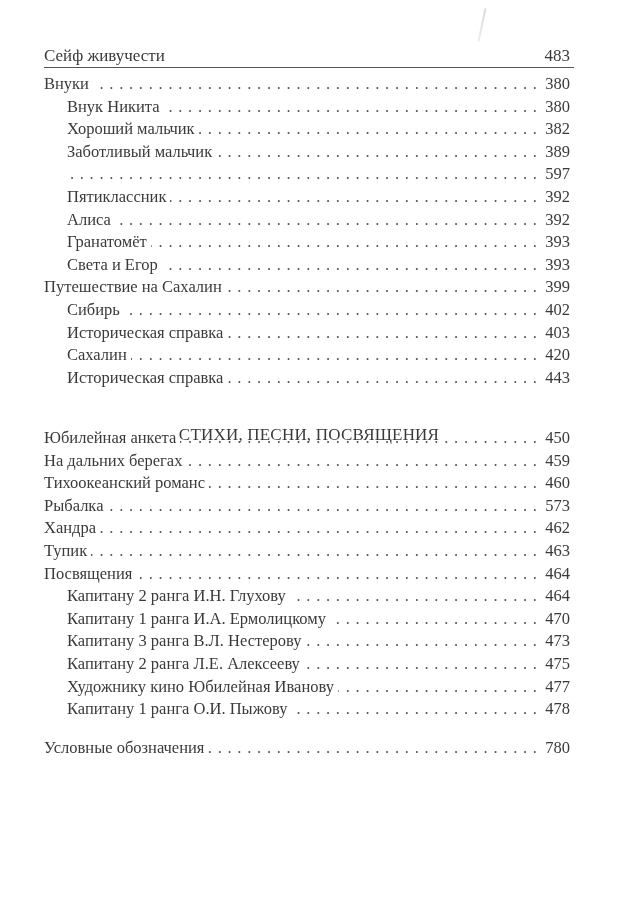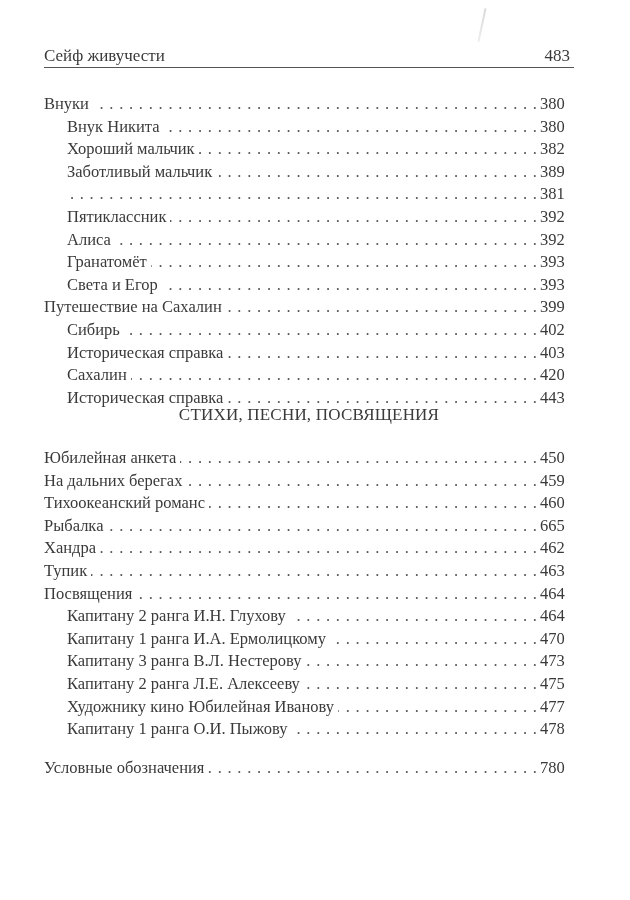--- a/index.html
+++ b/index.html
@@ -60,29 +60,28 @@
       direction: rtl;
     }
     .row .dots::before {
       content: ". . . . . . . . . . . . . . . . . . . . . . . . . . . . . . . . . . . . . . . . . . . . . . . . . . . . . . . . . . . . . . . . . . . . . . . . . . . . . . . . . . . . . . . . . . . . . . . . . . . . . . . . . . . . . . . . . . . . . . .";
       letter-spacing: 0;
       word-spacing: 1.6px;
     }
     .row .page-num {
       flex: 0 0 auto;
       width: 30px;
-      text-align: left;
+      text-align: right;
       padding-left: 3px;
       padding-right: 4px;
-      margin-top: 20px;
     }
     .section-heading {
       position: absolute;
       left: 0;
-      top: 404px;
+      top: 424px;
       width: 530px;
       text-align: center;
       font-size: 17px;
       line-height: 22px;
       letter-spacing: 0.2px;
     }
     .scuff {
       position: absolute;
       left: 481px;
       top: 8px;
@@ -121,21 +120,21 @@
         <span class="dots"></span>
         <span class="page-num">382</span>
       </div>
       <div class="row l2">
         <span class="title">Заботливый мальчик</span>
         <span class="dots"></span>
         <span class="page-num">389</span>
       </div>
       <div class="row l2">
         <span class="dots"></span>
-        <span class="page-num">381</span>
+        <span class="page-num">597</span>
       </div>
       <div class="row l2">
         <span class="title">Пятиклассник</span>
         <span class="dots"></span>
         <span class="page-num">392</span>
       </div>
       <div class="row l2">
         <span class="title">Алиса</span>
         <span class="dots"></span>
         <span class="page-num">392</span>
@@ -191,21 +190,21 @@
         <span class="page-num">459</span>
       </div>
       <div class="row">
         <span class="title">Тихоокеанский романс</span>
         <span class="dots"></span>
         <span class="page-num">460</span>
       </div>
       <div class="row">
         <span class="title">Рыбалка</span>
         <span class="dots"></span>
-        <span class="page-num">665</span>
+        <span class="page-num">573</span>
       </div>
       <div class="row">
         <span class="title">Хандра</span>
         <span class="dots"></span>
         <span class="page-num">462</span>
       </div>
       <div class="row">
         <span class="title">Тупик</span>
         <span class="dots"></span>
         <span class="page-num">463</span>

